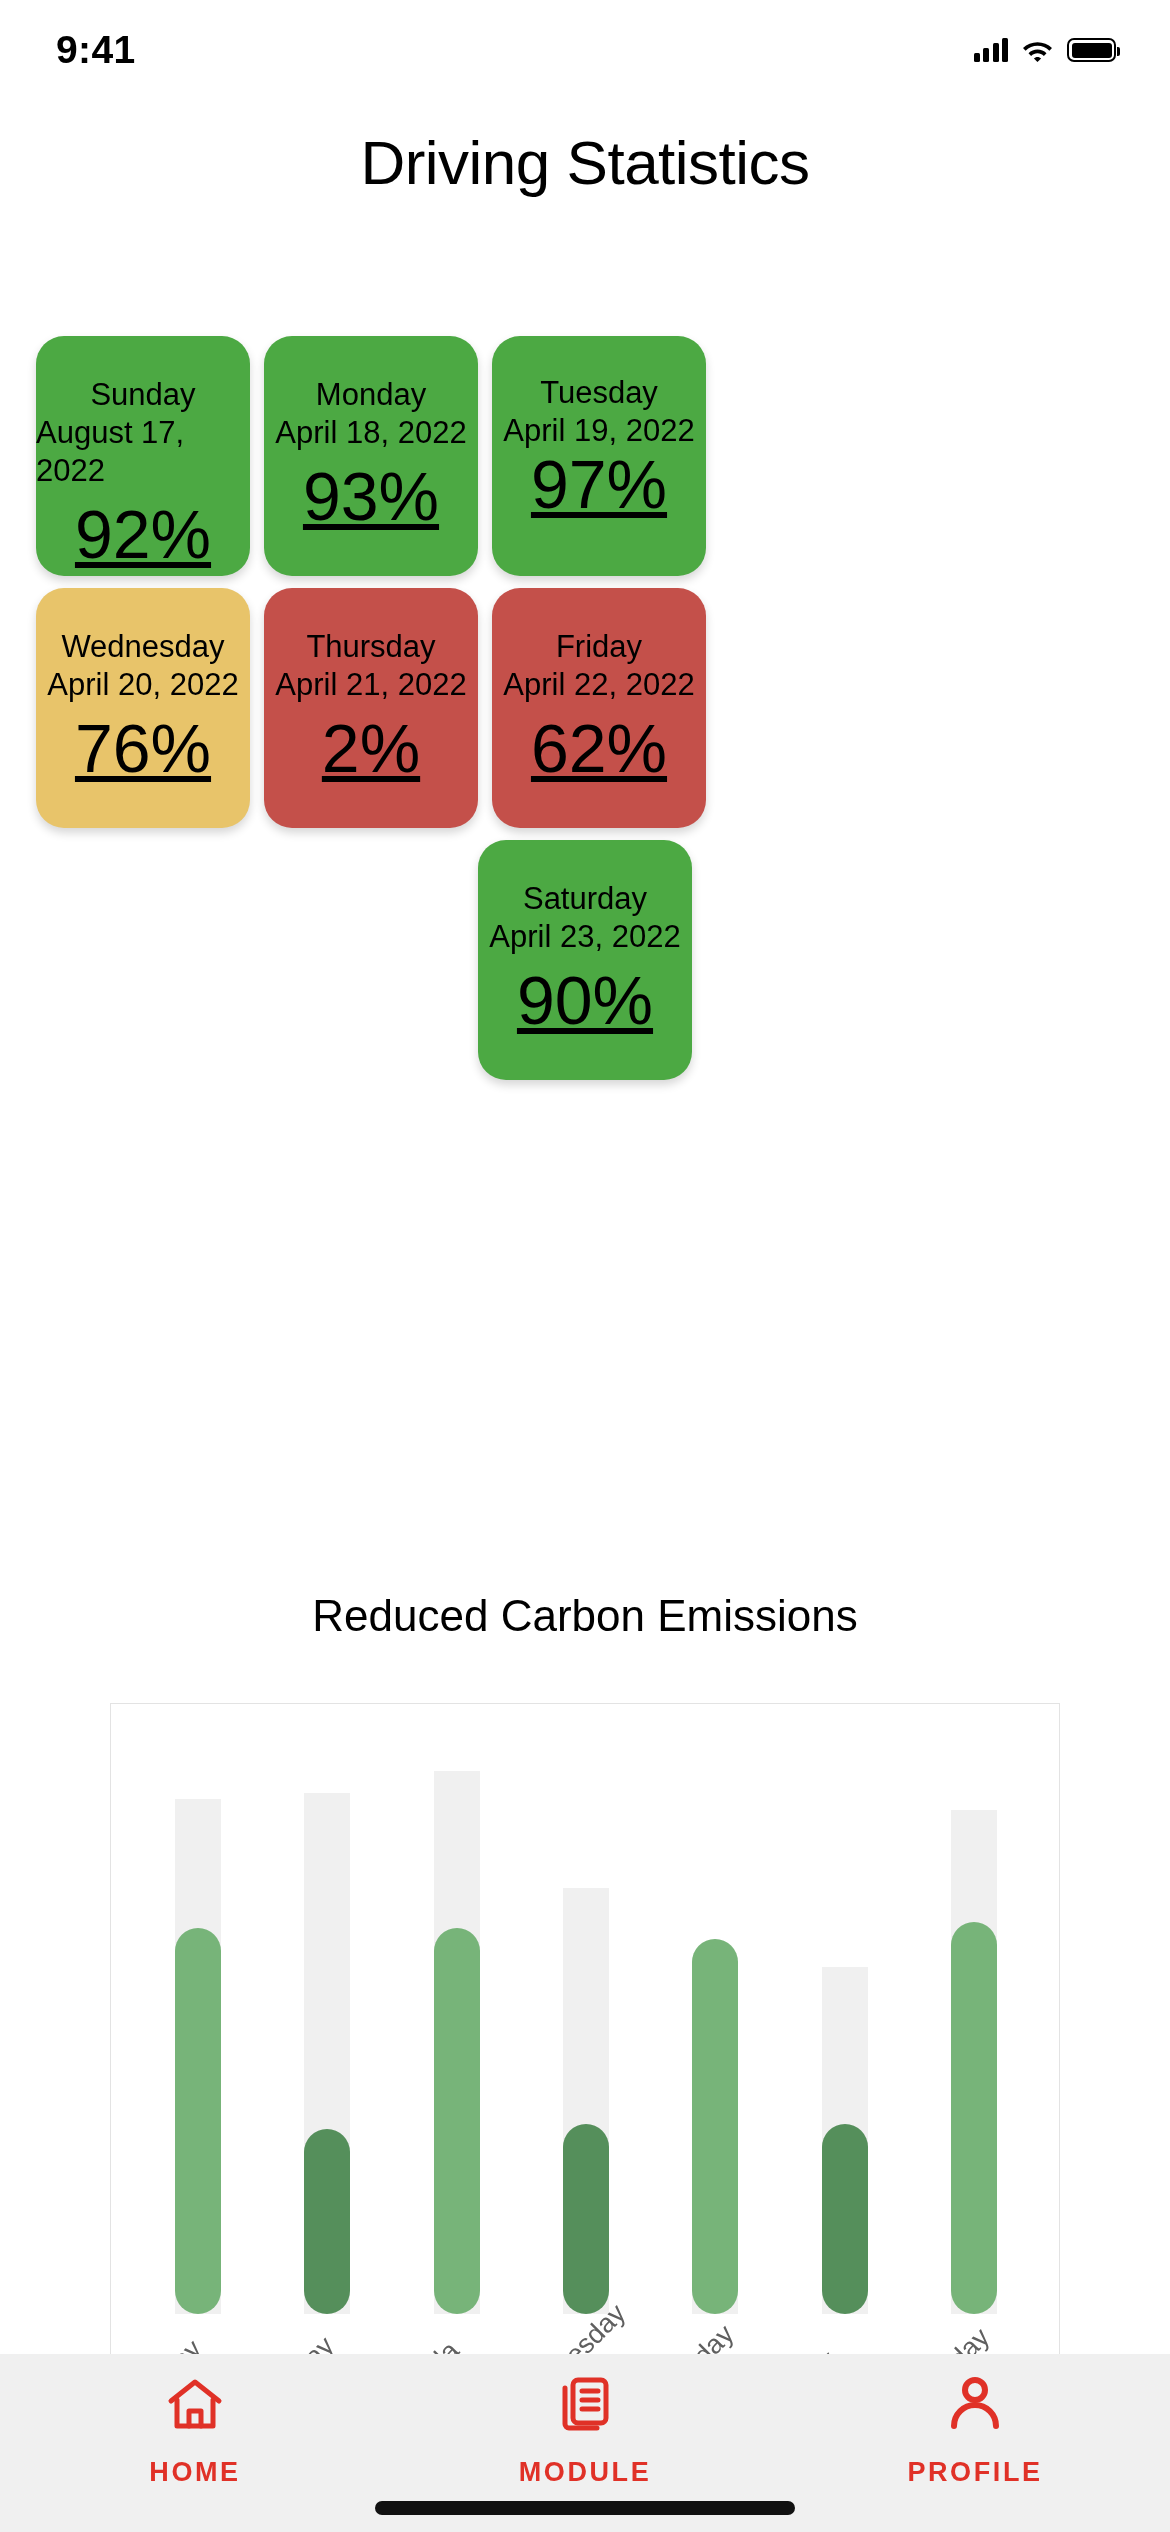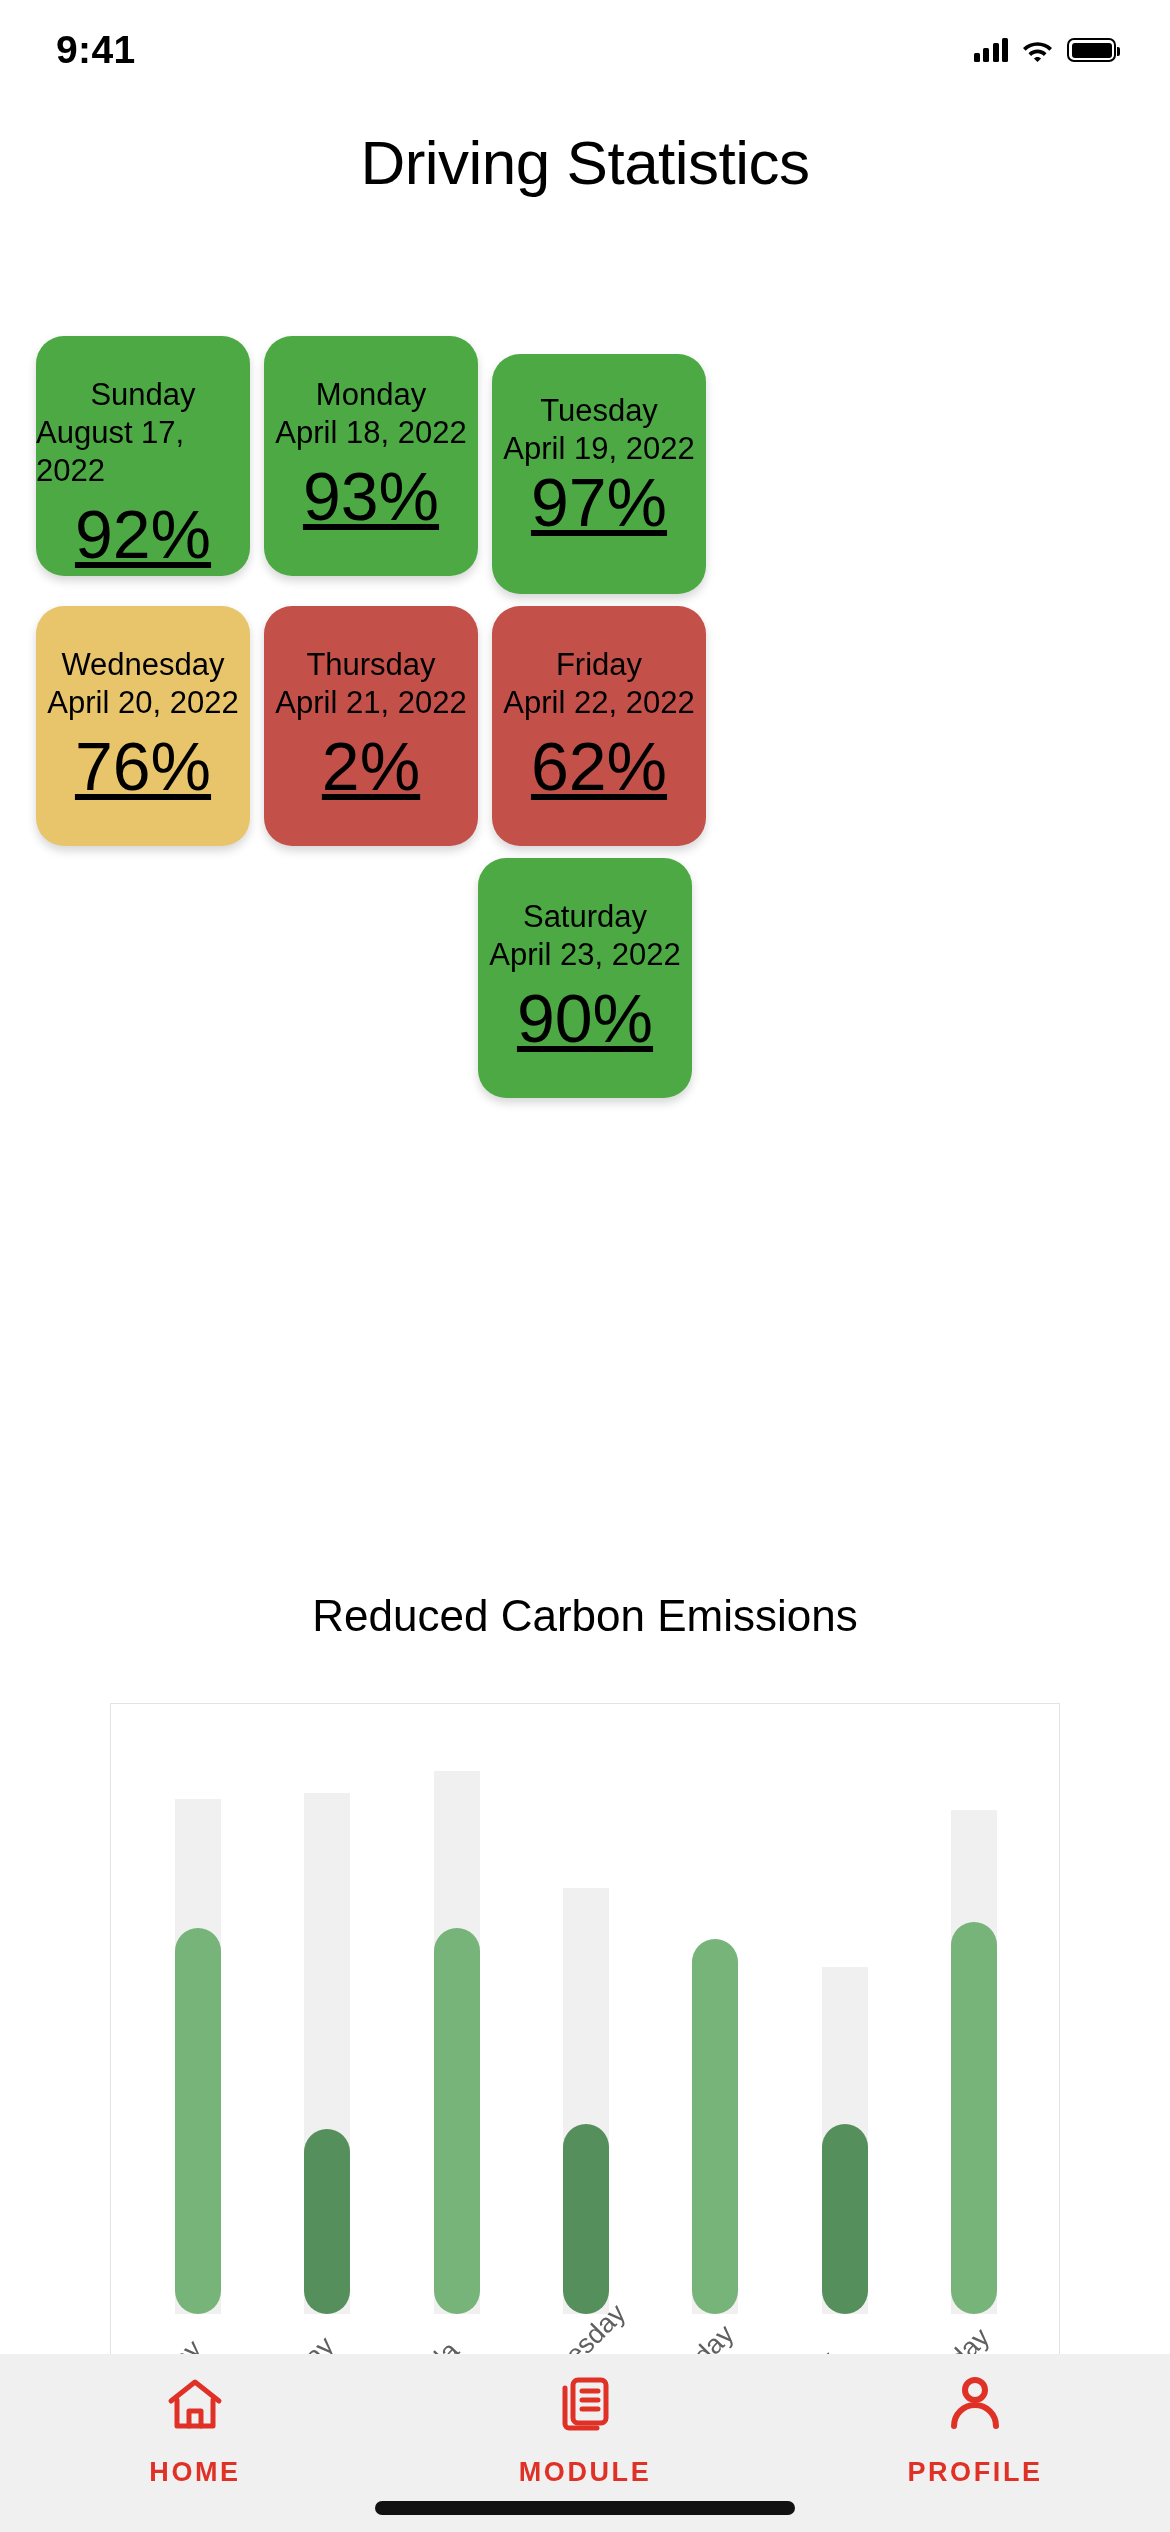--- a/index.html
+++ b/index.html
@@ -139,21 +139,21 @@
       <div class="daycard" style="background: rgb(76, 169, 67);">
         <div class="dc-day">Sunday</div>
         <div class="dc-date">August 17, 2022</div>
         <div class="dc-pct">92%</div>
       </div>
       <div class="daycard" style="background: rgb(76, 169, 67);">
         <div class="dc-day">Monday</div>
         <div class="dc-date">April 18, 2022</div>
         <div class="dc-pct">93%</div>
       </div>
-      <div class="daycard tight" style="background: rgb(76, 169, 67); margin-top: 18px;">
+      <div class="daycard tight" style="background: rgb(76, 169, 67);">
         <div class="dc-day">Tuesday</div>
         <div class="dc-date">April 19, 2022</div>
         <div class="dc-pct">97%</div>
       </div>
     </div>
     <div class="card-row">
       <div class="daycard" style="background: rgb(232, 196, 106);">
         <div class="dc-day">Wednesday</div>
         <div class="dc-date">April 20, 2022</div>
         <div class="dc-pct">76%</div>

